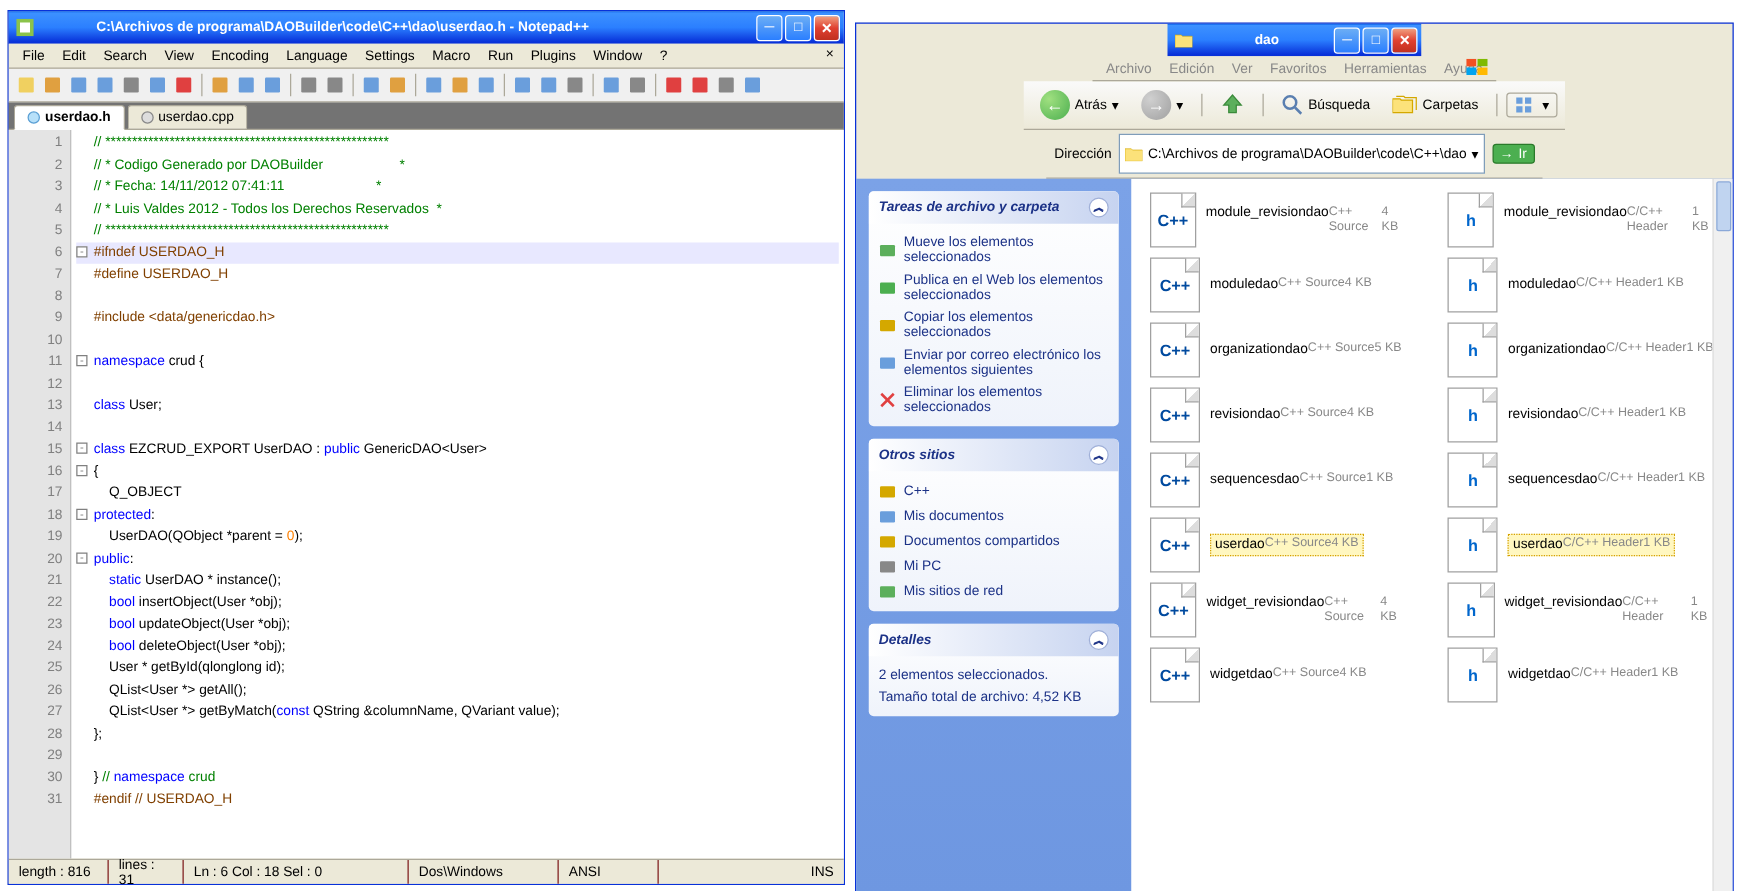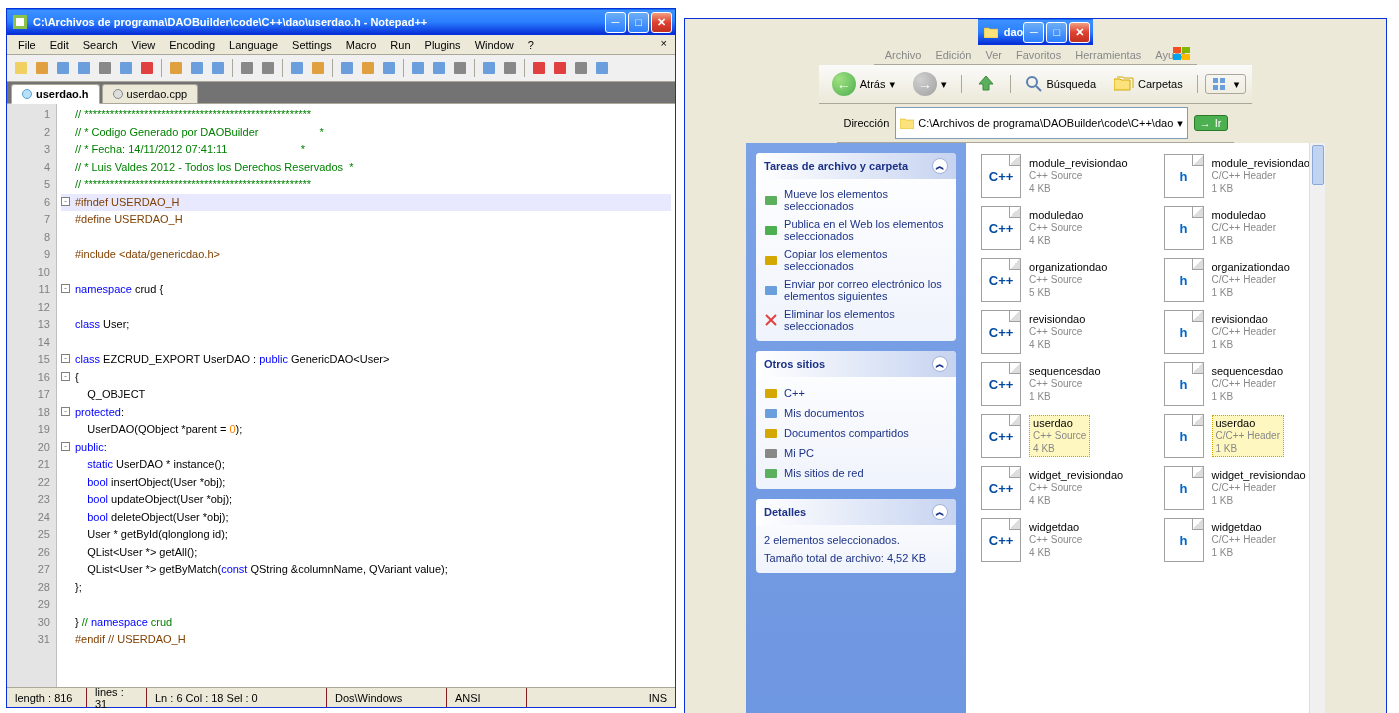--- a/index.html
+++ b/index.html
@@ -1,18 +1,18 @@
 <!DOCTYPE html>
 <html><head>
 <meta charset="utf-8">
 <style>
 * { margin:0; padding:0; box-sizing:border-box; font-family:Tahoma,Arial,sans-serif; font-size:11px; }
 body { background:#fff; width:1399px; height:713px; position:relative; overflow:hidden; }
 .window { position:absolute; border:1px solid #0831d9; background:#ece9d8; display:flex; flex-direction:column; }
-.titlebar { background:linear-gradient(180deg,#0058e6 0%,#3d91ff 5%,#2b7fff 50%,#0831d9 95%,#0831d9 100%); height:26px; display:flex; align-items:center; padding:0 3px 0 5px; color:#fff; font-weight:bold; font-size:12px; }
+.titlebar { background:linear-gradient(180deg,#0058e6 0%,#3d91ff 5%,#2b7fff 50%,#0831d9 95%,#0831d9 100%); height:26px; display:flex; align-items:center; padding:0 3px 0 5px; color:#fff; font-weight:bold; font-size:12px;gap:44px; }
 .titlebar .title-icon { width:16px; height:16px; margin-right:5px; display:inline-flex; align-items:center; justify-content:center; }
 .titlebar .title-text { flex:1; white-space:nowrap; overflow:hidden; text-overflow:ellipsis; }
 .winbtns { display:flex; gap:2px; }
 .winbtn { width:21px; height:21px; border:1px solid #fff; border-radius:3px; display:flex; align-items:center; justify-content:center; color:#fff; font-weight:bold; font-size:11px; }
 .winbtn.min,.winbtn.max { background:linear-gradient(#6caef5,#2b7fff); }
 .winbtn.close { background:linear-gradient(#f0a080,#e04030,#c03020); }
 .menubar { background:#ece9d8; height:20px; display:flex; align-items:center; padding:0 4px; border-bottom:1px solid #aca899; position:relative; }
 .menubar .mitem { padding:2px 7px; cursor:default; }
 .menubar .closex { position:absolute; right:4px; top:2px; padding:0 4px; cursor:default; }
 .toolbar { background:#f0f0f0; padding:3px 4px; display:flex; align-items:center; gap:1px; border-bottom:1px solid #aca899; }
@@ -41,33 +41,33 @@
 
 
 .exp-toolbar { background:linear-gradient(#fafafa,#ece9d8); padding:4px 6px; display:flex; align-items:center; gap:4px; border-bottom:1px solid #aca899; }
 .exp-btn { display:flex; align-items:center; gap:4px; padding:2px 6px; border:1px solid transparent; border-radius:3px; cursor:default; }
 .exp-btn .circle { width:24px; height:24px; border-radius:50%; background:radial-gradient(circle at 30% 30%,#a0e080,#4caf50); display:flex; align-items:center; justify-content:center; color:#fff; font-size:14px; font-weight:bold; }
 .exp-addr { background:#ece9d8; padding:3px 6px; display:flex; align-items:center; gap:6px; border-bottom:1px solid #aca899; }
 .exp-addr .fld { flex:1; background:#fff; border:1px solid #7f9db9; height:32px; display:flex; align-items:center; padding:0 4px; gap:4px; }
 .exp-body { flex:1; display:flex; background:#7aa1e6; overflow:hidden; }
 .exp-side { width:220px; background:linear-gradient(#7ba2e7,#6e97e1); padding:10px; overflow:auto; }
 .panel { background:linear-gradient(#fff,#eff3fb); border-radius:4px; margin-bottom:10px; overflow:hidden; }
-.panel-h { background:linear-gradient(90deg,#fff,#c6d3f0); padding:5px 8px; display:flex; justify-content:space-between; align-items:center; color:#1c3287; font-weight:bold; }
+.panel-h { background:linear-gradient(90deg,#fff,#c6d3f0); padding:5px 8px; display:flex; justify-content:space-between; align-items:center; color:#1c3287; font-weight:bold;font-style:italic; }
 .panel-h .chev { width:16px; height:16px; border:1px solid #a0b0d8; border-radius:50%; display:flex; align-items:center; justify-content:center; font-size:9px; color:#1c3287; background:#fff; }
 .panel-body { padding:6px 8px; color:#1c3287; }
 .panel-body .link { display:flex; align-items:center; gap:6px; padding:3px 0; cursor:default; }
 .panel-body .det { padding:3px 0; }
 .exp-files { flex:1; background:#fff; padding:8px 12px; display:flex; gap:30px; overflow:auto; position:relative; }
 .file-col { display:flex; flex-direction:column; gap:2px; }
 .file-row { display:flex; align-items:center; gap:8px; padding:3px; }
 .file-row.sel .info { background:#fff7c0; border:1px dotted #d4a000; padding:1px 3px; }
 .file-icon { width:40px; height:44px; background:#fff; border:1px solid #a0a0a0; position:relative; display:flex; align-items:center; justify-content:center; font-weight:bold; font-family:Arial; color:#004a9f; font-size:13px; }
 .file-icon::before { content:""; position:absolute; top:0; right:0; width:10px; height:10px; background:linear-gradient(135deg,#fff 50%,#ddd 50%); border-left:1px solid #a0a0a0; border-bottom:1px solid #a0a0a0; }
 .file-icon.h { color:#0066cc; }
-.info { display:flex; flex-direction:column; line-height:1.25; }
+.info { display:flex; flex-direction:row; line-height:1.25; }
 .info .name { color:#000; }
 .info .type,.info .size { color:#888; font-size:10px; }
 .winlogo { position:absolute; right:4px; top:2px; width:20px; height:16px; }
 .scrollbar-v { position:absolute; right:0; top:0; width:16px; height:100%; background:#f0f0f0; border-left:1px solid #ddd; }
 .scrollbar-v .thumb { position:absolute; left:2px; top:2px; width:12px; height:40px; background:#c0d4f0; border:1px solid #8aa8d8; border-radius:2px; }
 svg { display:block; }
 </style>
 </head>
 <body>
 

